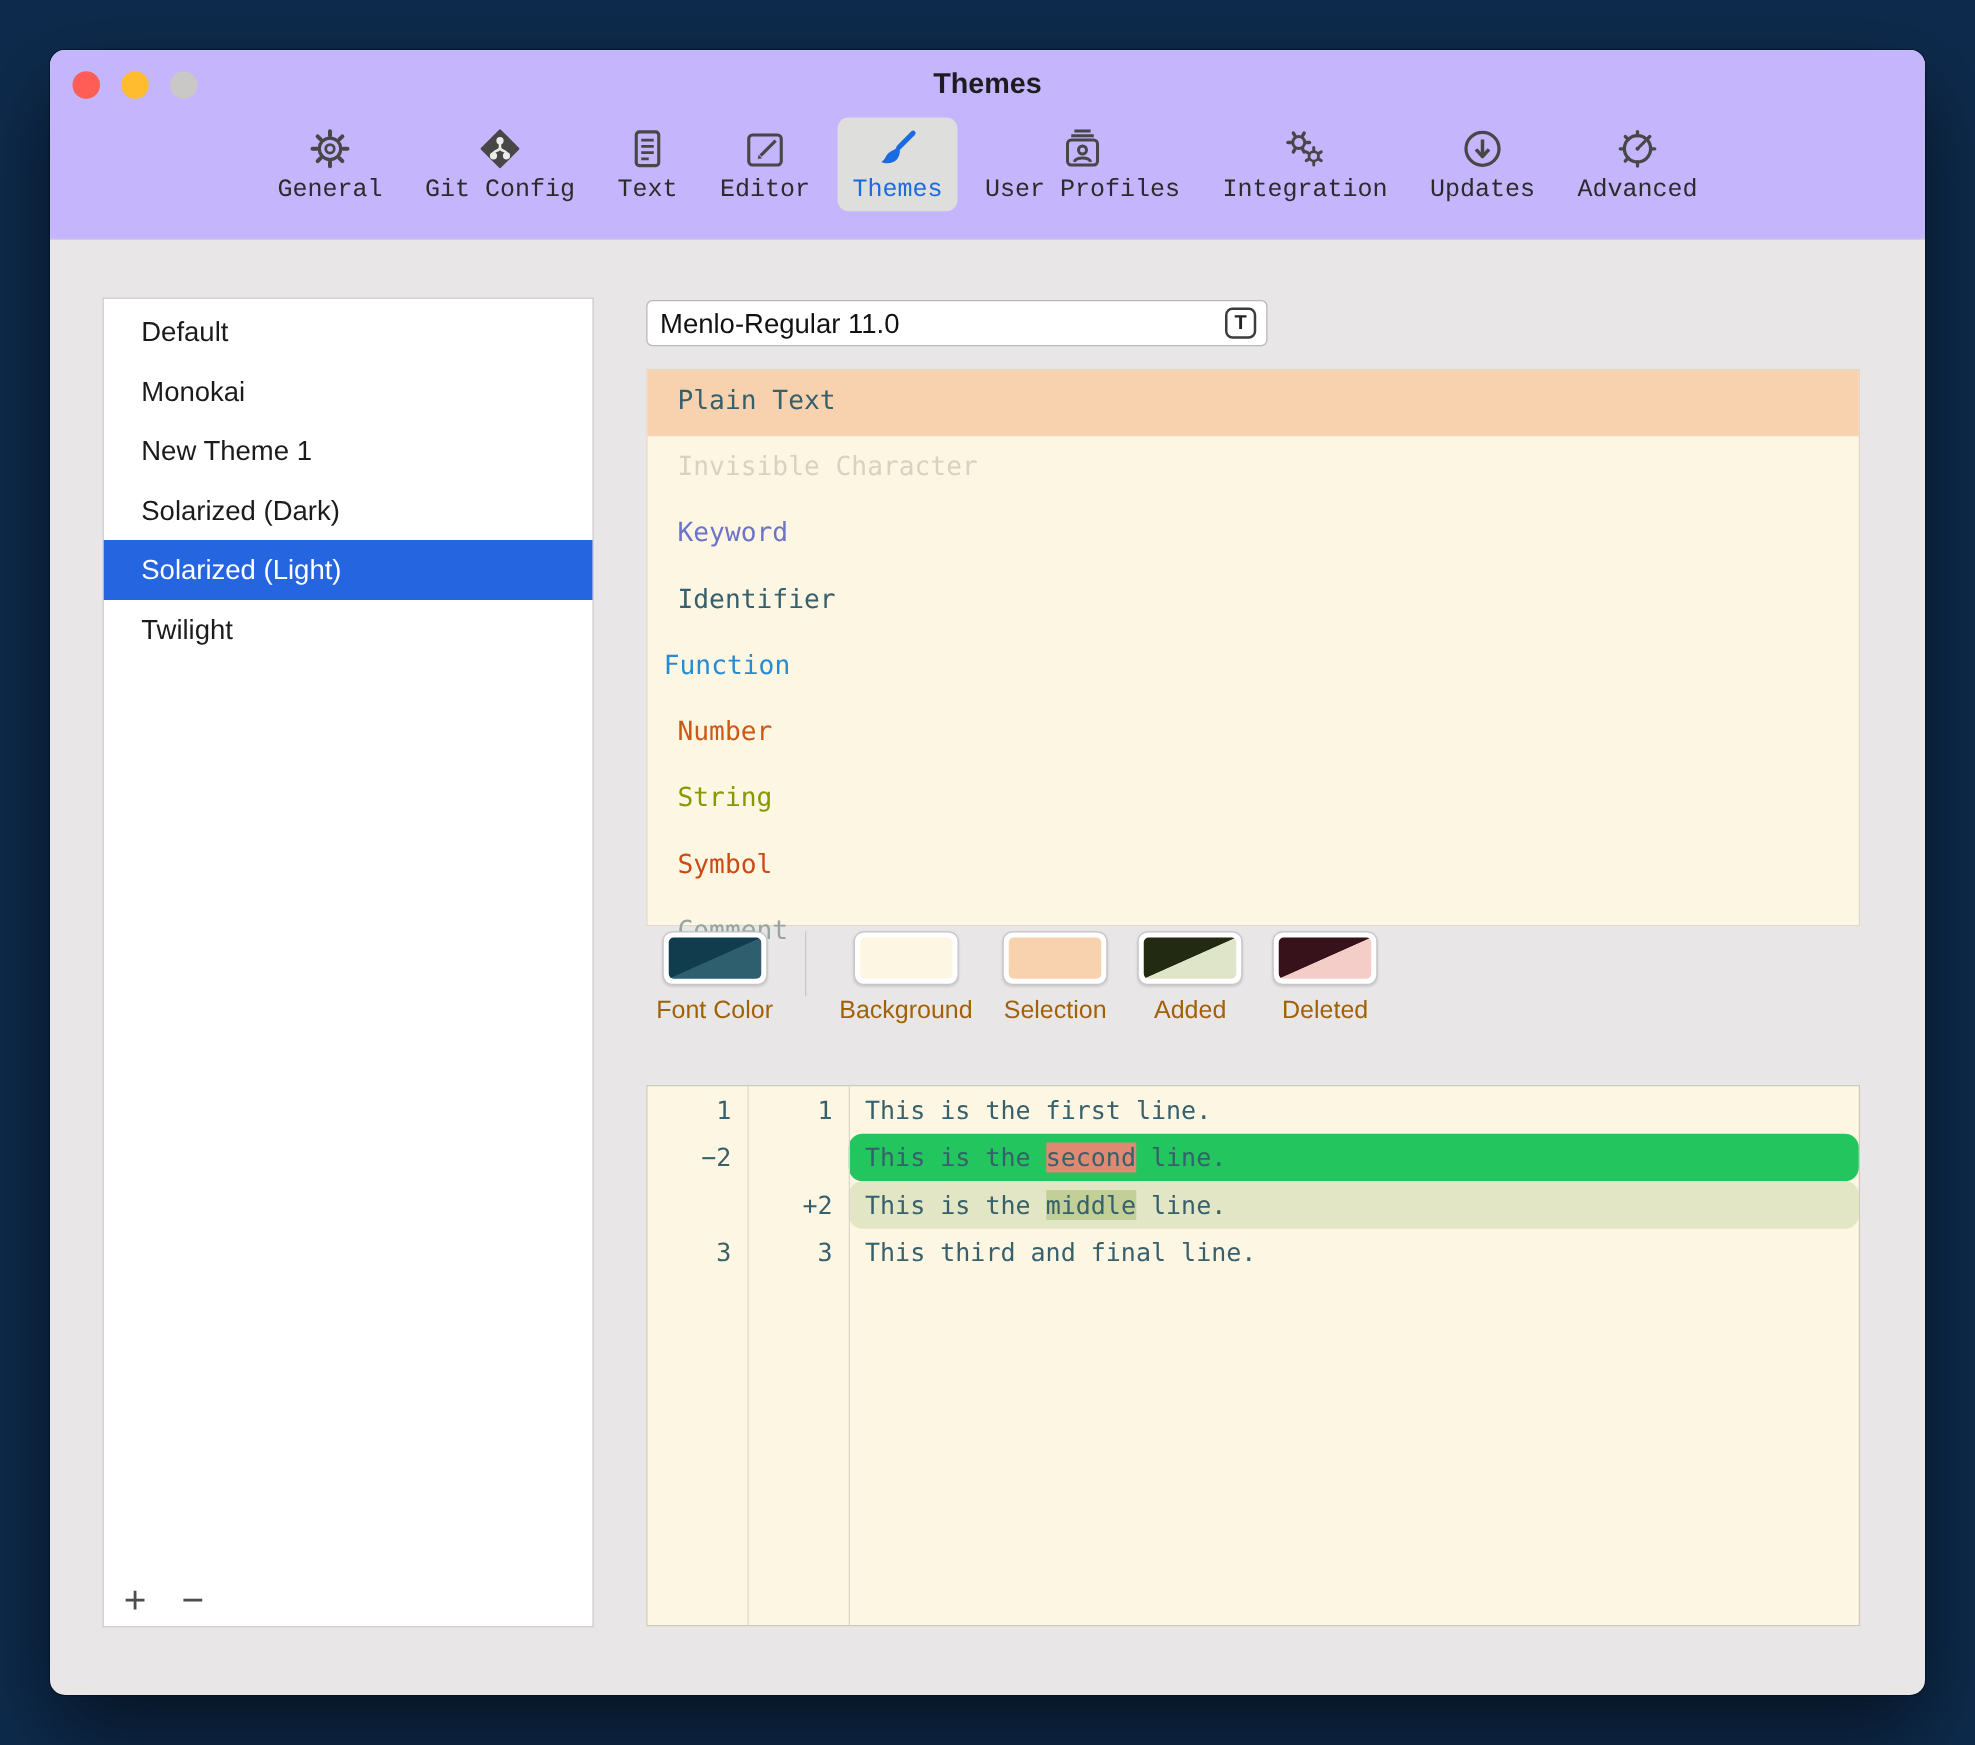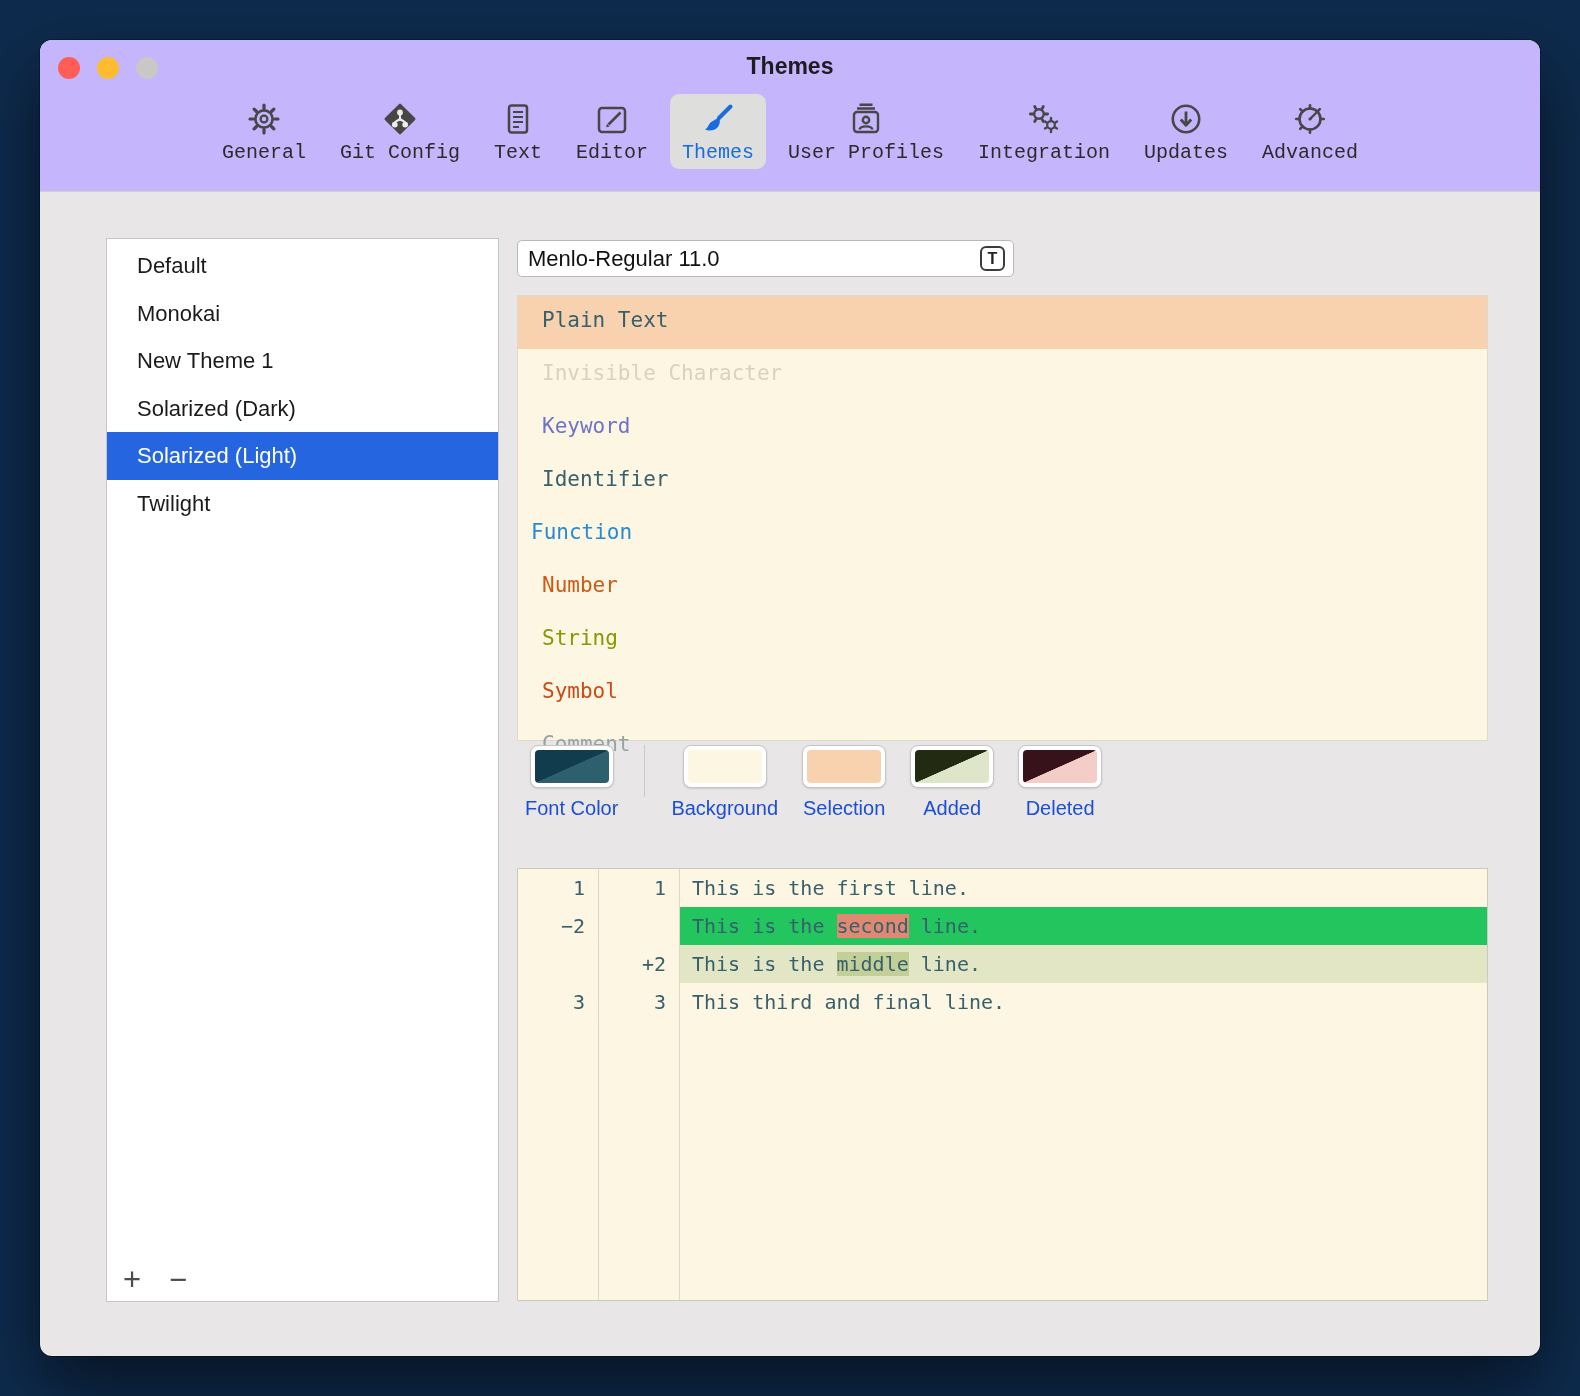--- a/index.html
+++ b/index.html
@@ -23,21 +23,21 @@
   .tb-item { display:flex; flex-direction:column; align-items:center; gap:5px;
              padding:8px 12px 5px; border-radius:9px; color:#474747; }
   .tb-item.sel { background:#dededd; color:#1a6be0; }
   .tb-icon { width:34px; height:34px; display:block; }
   .tb-label { font-size:20px; color:#2b2b2b; white-space:nowrap; }
   .tb-item.sel .tb-label { color:#1a6be0; }
 
   .content { position:absolute; top:159px; left:0; right:0; bottom:0; }
 
   .theme-list-panel { position:absolute; left:42px; top:39px; width:393px; height:1064px;
-                      background:#ffffff; border:1px solid #c7c5c6;margin-left:24px; }
+                      background:#ffffff; border:1px solid #c7c5c6; }
   .theme-list { padding-top:3px; }
   .list-item { height:47.5px; line-height:47.5px; padding-left:30px;
                font-size:22px; color:#1b1b1b; }
   .list-item.selected { background:#2566e0; color:#ffffff; }
   .list-actions { position:absolute; left:16px; bottom:4px; display:flex; gap:28px; }
   .act { font-size:31px; color:#4c4c4c; line-height:34px; }
 
   .font-field { position:absolute; left:477px; top:41px; width:497px; height:37px;
                 background:#ffffff; border:1px solid #b9b7b8; border-radius:5px;
                 display:flex; align-items:center; padding:0 8px 0 10px;
@@ -50,33 +50,33 @@
              border:1px solid #ddd9cb; }
   .pv-row { height:53px; line-height:49.4px; padding-left:24px;
             font-family:"DejaVu Sans Mono",monospace; font-size:21px; white-space:pre; }
 
   .swatch-row { position:absolute; left:485px; top:546px; display:flex;
                 align-items:flex-start; gap:24px; }
   .sw-cell { display:flex; flex-direction:column; align-items:center; gap:9px; }
   .sw-well { width:84px; height:43px; background:#ffffff; border:1px solid #c6c4c5;
              border-radius:8px; padding:4px; box-shadow:0 1px 2px rgba(0,0,0,.12); }
   .sw-inner { width:100%; height:100%; border-radius:4px; }
-  .sw-label { font-size:20px; color:#1d4ed8; white-space:nowrap; }
+  .sw-label { font-size:20px; color:#a16207; white-space:nowrap; }
   .sw-divider { width:1px; height:52px; background:#c9c7c8; margin:0 2px; }
 
   .diff { position:absolute; left:477px; top:669px; width:971px; height:433px;
           border:1px solid #cdcabd; }
   .vline { position:absolute; top:0; bottom:0; width:1px; background:#dbd7c8; z-index:2; }
   .v1 { left:80px; } .v2 { left:161px; }
   .diff-rows { position:relative; z-index:1; }
   .diff-row { display:flex; height:38px; line-height:38px;
               font-family:"DejaVu Sans Mono",monospace; font-size:20px; color:#37606c; }
   .diff-num { flex:0 0 80px; text-align:right; padding-right:13px; }
   .diff-num.new { flex-basis:81px; }
-  .diff-text { flex:1; padding-left:13px; white-space:pre; }
+  .diff-text { flex:1; padding-left:13px; white-space:pre;border-radius:11px; }
 </style>
 </head>
 <body>
 
 <div class="window">
 
   <div class="titlebar">
     <div class="traffic">
       <span class="tl red"></span>
       <span class="tl yellow"></span>

